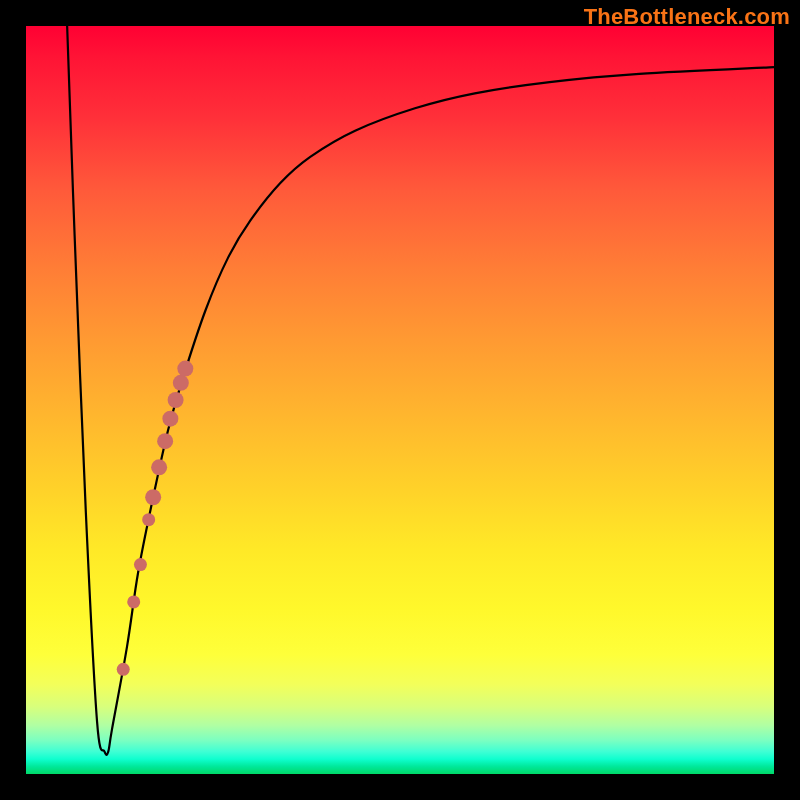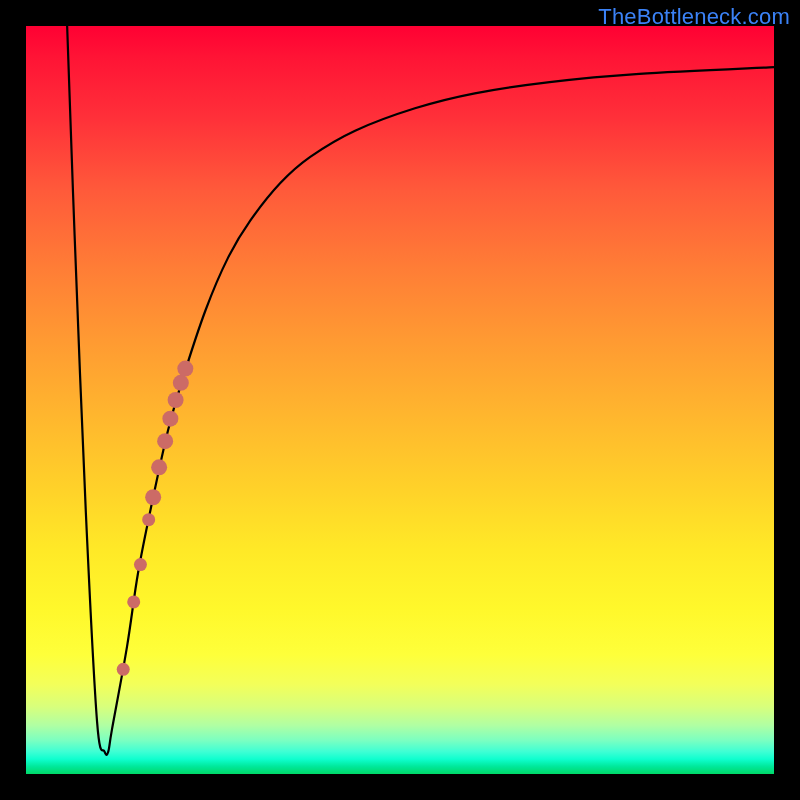--- a/index.html
+++ b/index.html
@@ -20,21 +20,21 @@
       #f3ff5a 88%,
       #d8ff7c 91%,
       #b0ffa3 93.5%,
       #7bffc1 95.5%,
       #3fffd4 97%,
       #0fffcf 98%,
       #00e89a 99%,
       #00d968 100%);
   }
   svg.curve{position:absolute;left:26px;top:26px;width:748px;height:748px;overflow:visible}
-  .watermark{position:absolute;right:10px;top:4px;color:#3b82f6;font-size:22px;font-weight:400;letter-spacing:.2px}
+  .watermark{position:absolute;right:10px;top:4px;color:#f97316;font-size:22px;font-weight:700;letter-spacing:.2px}
 </style>
 </head>
 <body>
 
 <div class="frame">
   <div class="plot"></div>
 
   <svg class="curve" viewBox="0 0 748 748" preserveAspectRatio="none">
     <path id="curvePath" fill="none" stroke-width="2.2" stroke="#000000" d="M41.14 0.00 C42.39 34.91,45.50 128.41,48.62 209.44 C51.74 290.47,56.10 405.17,59.84 486.20 C63.58 567.23,67.94 655.75,71.06 695.64 C74.18 735.53,76.67 720.57,78.54 725.56 C80.41 730.55,81.03 729.30,82.28 725.56 C83.53 721.82,82.90 720.57,86.02 703.12 C89.14 685.67,96.62 647.02,100.98 620.84 C105.34 594.66,107.84 570.97,112.20 546.04 C116.56 521.11,122.17 494.93,127.16 471.24 C132.15 447.55,137.13 423.87,142.12 403.92 C147.11 383.97,150.85 371.51,157.08 351.56 C163.31 331.61,172.04 304.19,179.52 284.24 C187.00 264.29,194.48 246.84,201.96 231.88 C209.44 216.92,215.67 206.95,224.40 194.48 C233.13 182.01,244.35 167.68,254.32 157.08 C264.29 146.48,271.77 139.63,284.24 130.90 C296.71 122.17,311.67 112.82,329.12 104.72 C346.57 96.62,369.01 88.51,388.96 82.28 C408.91 76.05,426.36 71.68,448.80 67.32 C471.24 62.96,496.17 59.34,523.60 56.10 C551.03 52.86,575.96 50.37,613.36 47.87 C650.76 45.38,725.56 42.26,748.00 41.14"></path>
     <g id="markers">

